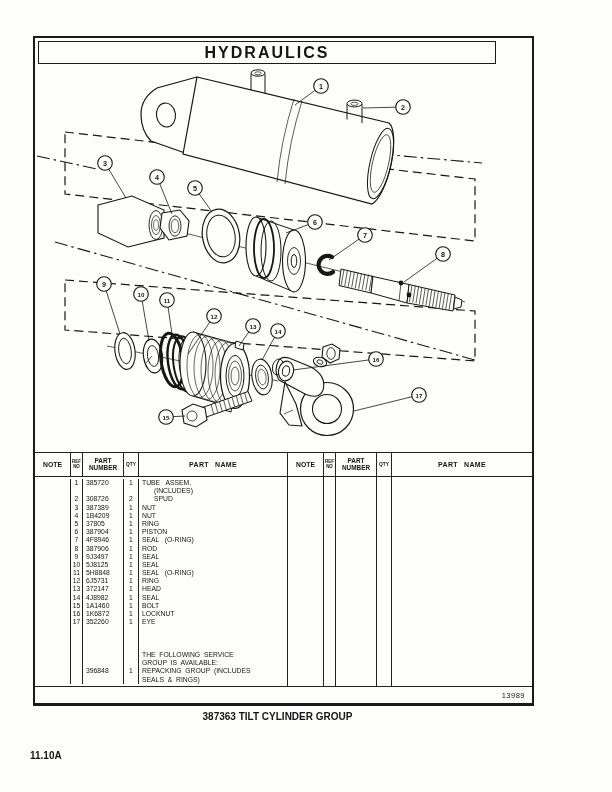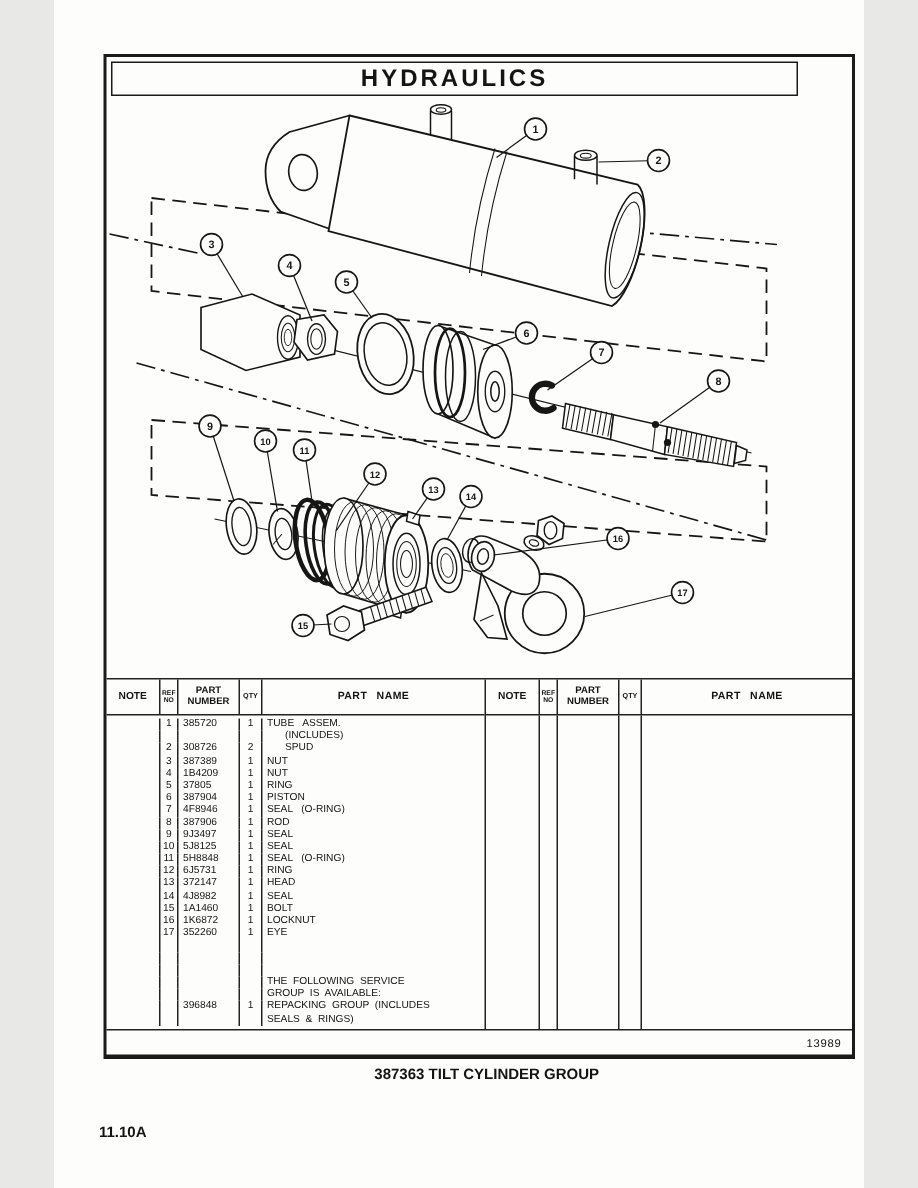--- a/index.html
+++ b/index.html
@@ -1,16 +1,16 @@
 <!DOCTYPE html>
 <html><head>
 <meta charset="utf-8">
 <style>
   html,body{margin:0;padding:0;background:#e8e8e6;}
-  .page{position:relative;width:540px;height:792px;background:#fdfdfc;margin:0 auto;
+  .page{position:relative;width:612px;height:792px;background:#fdfdfc;margin:0 auto;
         font-family:"Liberation Sans", sans-serif;color:#141414;overflow:hidden;}
   .frame{position:absolute;left:33px;top:36px;width:497px;height:665px;
          border:2px solid #1a1a1a;border-bottom-width:3px;background:#fdfdfc;}
   .title-box{position:absolute;left:3px;top:3px;width:456px;height:21px;
              border:1.5px solid #1a1a1a;text-align:center;font-weight:bold;
              font-size:16px;letter-spacing:2px;line-height:21px;}
   .diagram{position:absolute;left:0;top:26px;width:497px;height:388px;}
   .diagram svg{width:100%;height:100%;}
 
   .ptable{position:absolute;left:0;top:414px;width:497px;height:233px;
@@ -30,21 +30,21 @@
   .pbody{display:grid;grid-template-columns:35px 12px 41px 15px 1fr;
          grid-auto-rows:8.2px;flex:1;padding-top:2px;}
   .pbody-empty{display:grid;grid-template-columns:35px 12px 41px 15px 1fr;flex:1;}
   .bc,.ec{border-left:1px solid #222;}
   .bc{font-size:6.8px;line-height:8.2px;white-space:pre;overflow:visible;}
   .bc.first,.ec.first{border-left:none;}
   .bc.center{text-align:center;}
   .bc.pl{padding-left:3px;}
 
   .fig-num{position:absolute;right:7px;bottom:3px;font-size:7.5px;letter-spacing:.5px;}
-  .caption{position:absolute;left:38px;top:711px;width:501px;text-align:center;
+  .caption{position:absolute;left:27px;top:711px;width:501px;text-align:center;
            font-weight:bold;font-size:10px;line-height:12.5px;}
   .page-num{position:absolute;left:30px;top:750px;font-size:10px;font-weight:bold;}
 
   svg .ln{stroke:#161616;fill:none;}
   svg .fw{fill:#fdfdfc;stroke:#161616;}
   svg .dash{fill:none;stroke:#161616;stroke-width:1.2;stroke-dasharray:9 5;}
   svg .ddot{fill:none;stroke:#161616;stroke-width:1.1;stroke-dasharray:13 4 2.5 4;}
   svg .thin{stroke:#161616;stroke-width:.7;fill:none;}
   svg text.co{font-family:"Liberation Sans",sans-serif;font-weight:bold;fill:#161616;
               text-anchor:middle;}

